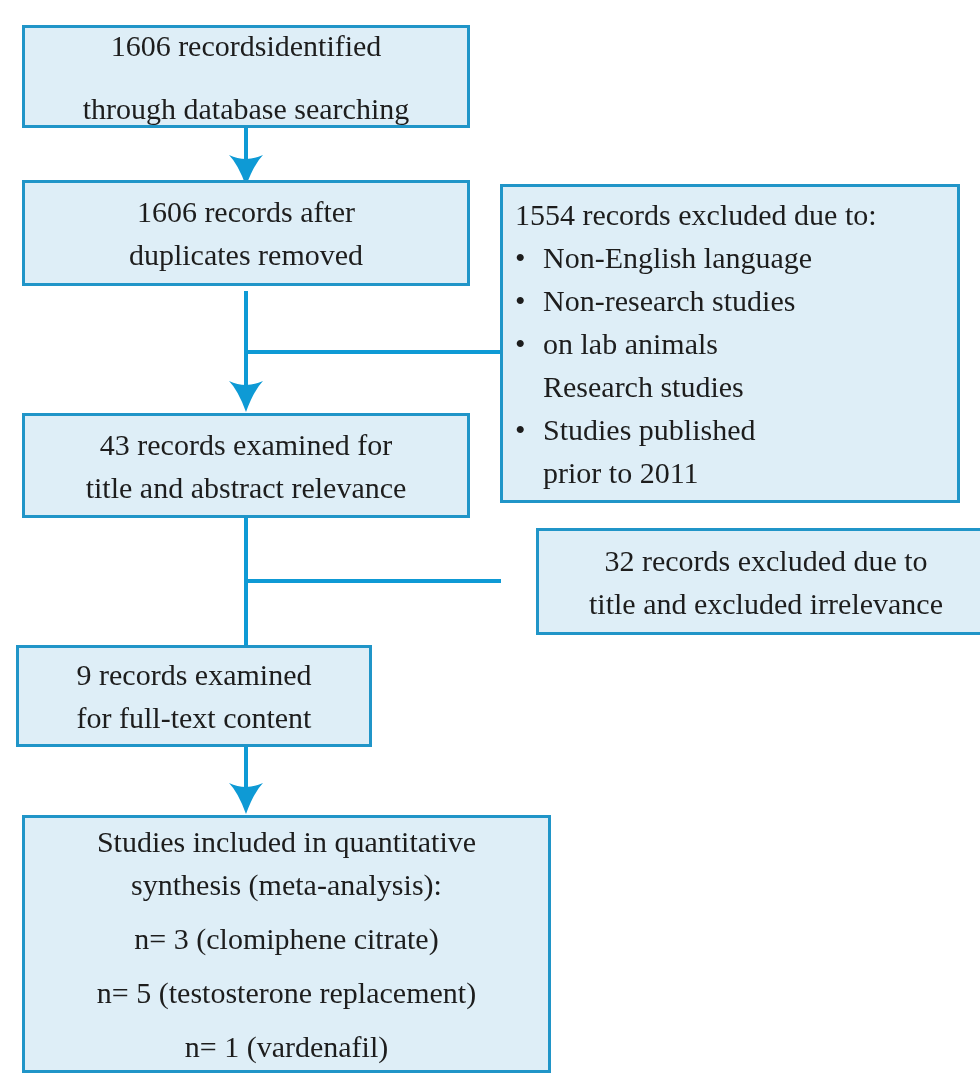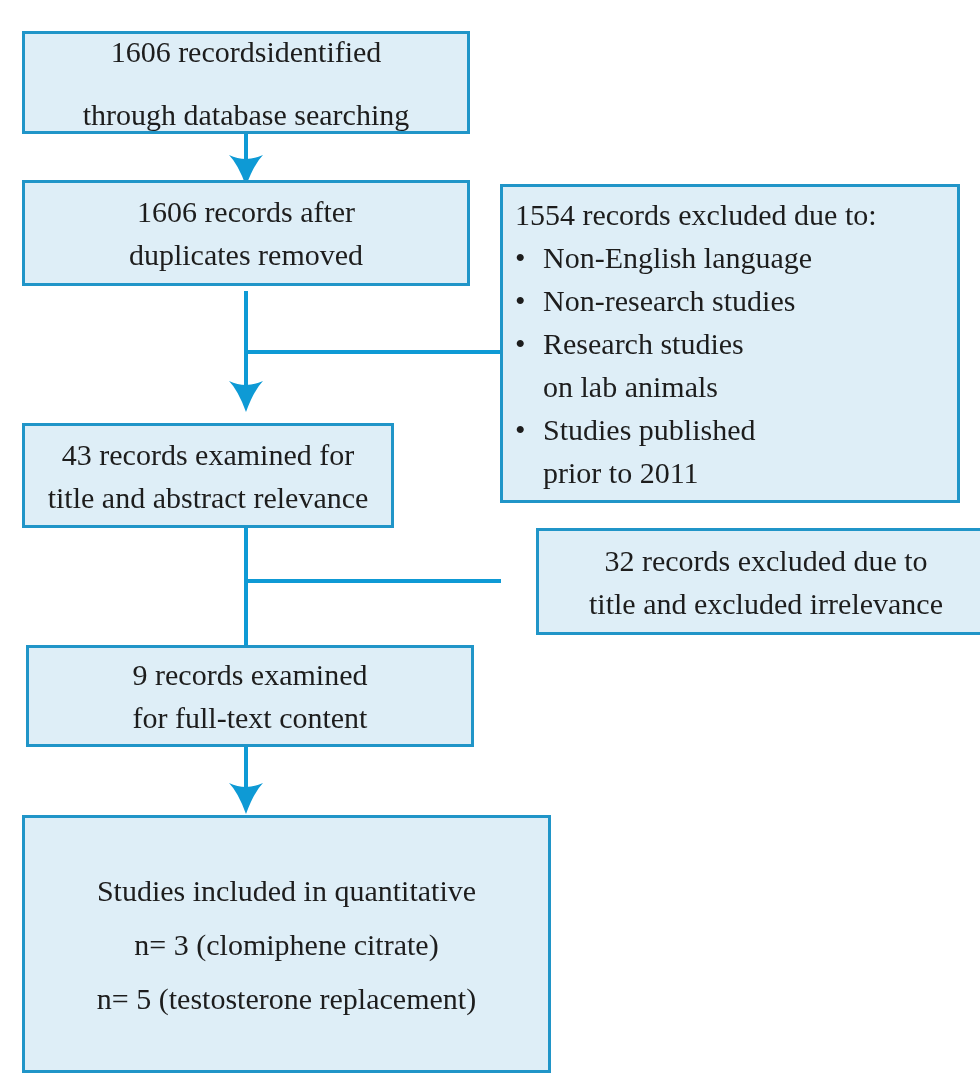--- a/index.html
+++ b/index.html
@@ -70,21 +70,21 @@
     <line x1="246" y1="352" x2="501" y2="352"></line>
     <path d="M246,412 Q238,390 229,381 Q246,389 263,381 Q254,390 246,412 Z"></path>
 
     <line x1="246" y1="517" x2="246" y2="646"></line>
     <line x1="246" y1="581" x2="501" y2="581"></line>
 
     <line x1="246" y1="746" x2="246" y2="789"></line>
     <path d="M246,814 Q238,792 229,783 Q246,791 263,783 Q254,792 246,814 Z"></path>
   </svg>
 
-  <div class="box" style="left:22px; top:31px; width:448px; height:103px;gap:20px;">
+  <div class="box" style="left:22px; top:25px; width:448px; height:103px;gap:20px;">
     <span class="ln">1606 recordsidentified</span>
     <span class="ln">through database searching</span>
   </div>
 
   <div class="box" style="left:22px; top:180px; width:448px; height:106px;">
     <span class="ln">1606 records after</span>
     <span class="ln">duplicates removed</span>
   </div>
 
   <div class="box side-list" style="left:500px; top:184px; width:460px; height:319px;">
@@ -97,47 +97,49 @@
     </div>
     <div class="bullet-row">
       <span class="bullet-glyph">•</span>
       <span class="bullet-lines">
         <span class="ln">Non-research studies</span>
       </span>
     </div>
     <div class="bullet-row">
       <span class="bullet-glyph">•</span>
       <span class="bullet-lines">
+        <span class="ln">on lab animals</span>
         <span class="ln">Research studies</span>
-        <span class="ln">on lab animals</span>
       </span>
     </div>
     <div class="bullet-row">
       <span class="bullet-glyph">•</span>
       <span class="bullet-lines">
         <span class="ln">Studies published</span>
         <span class="ln">prior to 2011</span>
       </span>
     </div>
   </div>
 
-  <div class="box" style="left:22px; top:423px; width:372px; height:105px;">
+  <div class="box" style="left:22px; top:413px; width:448px; height:105px;">
     <span class="ln">43 records examined for</span>
     <span class="ln">title and abstract relevance</span>
   </div>
 
   <div class="box" style="left:500px; top:528px; width:460px; height:107px;margin-left:36px;">
     <span class="ln">32 records excluded due to</span>
     <span class="ln">title and excluded irrelevance</span>
   </div>
 
-  <div class="box" style="left:26px; top:645px; width:448px; height:102px;">
+  <div class="box" style="left:16px; top:645px; width:356px; height:102px;">
     <span class="ln">9 records examined</span>
     <span class="ln">for full-text content</span>
   </div>
 
   <div class="box final" style="left:22px; top:815px; width:529px; height:258px;">
     <span class="ln">Studies included in quantitative</span>
+    <span class="ln">synthesis (meta-analysis):</span>
     <span class="ln item">n= 3 (clomiphene citrate)</span>
     <span class="ln item">n= 5 (testosterone replacement)</span>
+    <span class="ln item">n= 1 (vardenafil)</span>
   </div>
 
 </div>
 
 </body></html>

